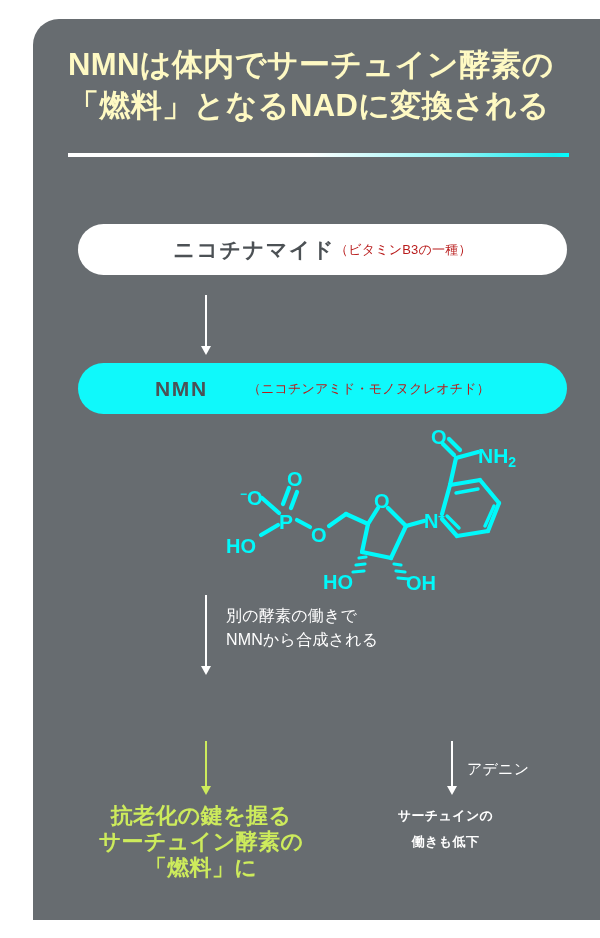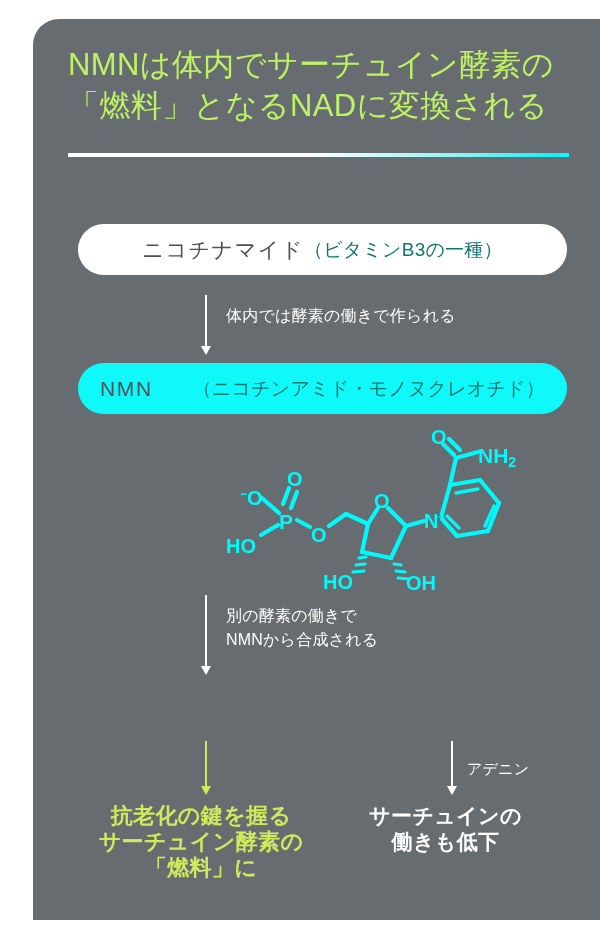--- a/index.html
+++ b/index.html
@@ -25,25 +25,25 @@
     border-bottom-left-radius: 0px;
     box-sizing: border-box;
   }
 
   
   #title {
     position: absolute;
     left: 35px;
     top: 25px;
     width: 500px;
-    color: #bef264;
+    color: #fef9c3;
     font-size: 31px;
     line-height: 41px;
     letter-spacing: 0.4px;
-    font-weight: 400;
+    font-weight: 700;
     white-space: pre-line;
   }
 
   #divider {
     position: absolute;
     left: 35px;
     top: 134px;
     width: 501px;
     height: 4px;
     background: linear-gradient(to right, #ffffff 0%, #ffffff 48%, #8df4f6 78%, #14eff4 97%, #0ff 100%);
@@ -55,29 +55,29 @@
     left: 45px;
     width: 489px;
     height: 51px;
     border-radius: 26px;
     display: flex;
     align-items: center;
     justify-content: center;
     box-sizing: border-box;
   }
   .pill .main {
-    font-weight: normal;
+    font-weight: bold;
     font-size: 21px;
     letter-spacing: 1.6px;
     color: #4c5155;
   }
   .pill .sub {
-    font-size: 19px;
+    font-size: 13px;
     letter-spacing: 0.2px;
-    color: #0f766e;
+    color: #b91c1c;
   }
 
   #pill-nicotinamide { top: 205px; background: #ffffff; }
   #pill-nmn          { top: 344px; background: #0ff9fb; gap: 40px; }
   #pill-nad          { top: 664px; background: #cdeb5c; }
 
   
   .arrow {
     position: absolute;
     width: 14px;
@@ -134,21 +134,21 @@
     color: #cdeb5c;
     font-size: 22px;
     line-height: 26px;
     letter-spacing: 0.4px;
   }
   #outcome-right {
     left: 300px;
     top: 784px;
     width: 225px;
     color: #ffffff;
-    font-size: 21px;
+    font-size: 13px;
     line-height: 26px;
     letter-spacing: 0.4px;
   }
 
   
   #molecule {
     position: absolute;
     left: 183px;
     top: 403px;
     width: 305px;
@@ -167,21 +167,20 @@
 
   <div id="pill-nicotinamide" class="pill">
     <span class="main">ニコチナマイド</span>
       <span class="sub">（ビタミンB3の一種）</span>
   </div>
 
   <div id="arrow-1" class="arrow white">
     <div class="stem"></div>
     <div class="head"></div>
   </div>
-  <div id="label-1" class="arrow-label">体内では酵素の働きで作られる</div>
 
   <div id="pill-nmn" class="pill">
     <span class="main">NMN</span>
       <span class="sub">（ニコチンアミド・モノヌクレオチド）</span>
   </div>
 
   <svg id="molecule" viewBox="0 0 305 170">
     <g fill="none" stroke="#00F9FB" stroke-width="4.2" stroke-linecap="round" stroke-linejoin="round">
 
       <line x1="46" y1="76" x2="63" y2="91"></line>

